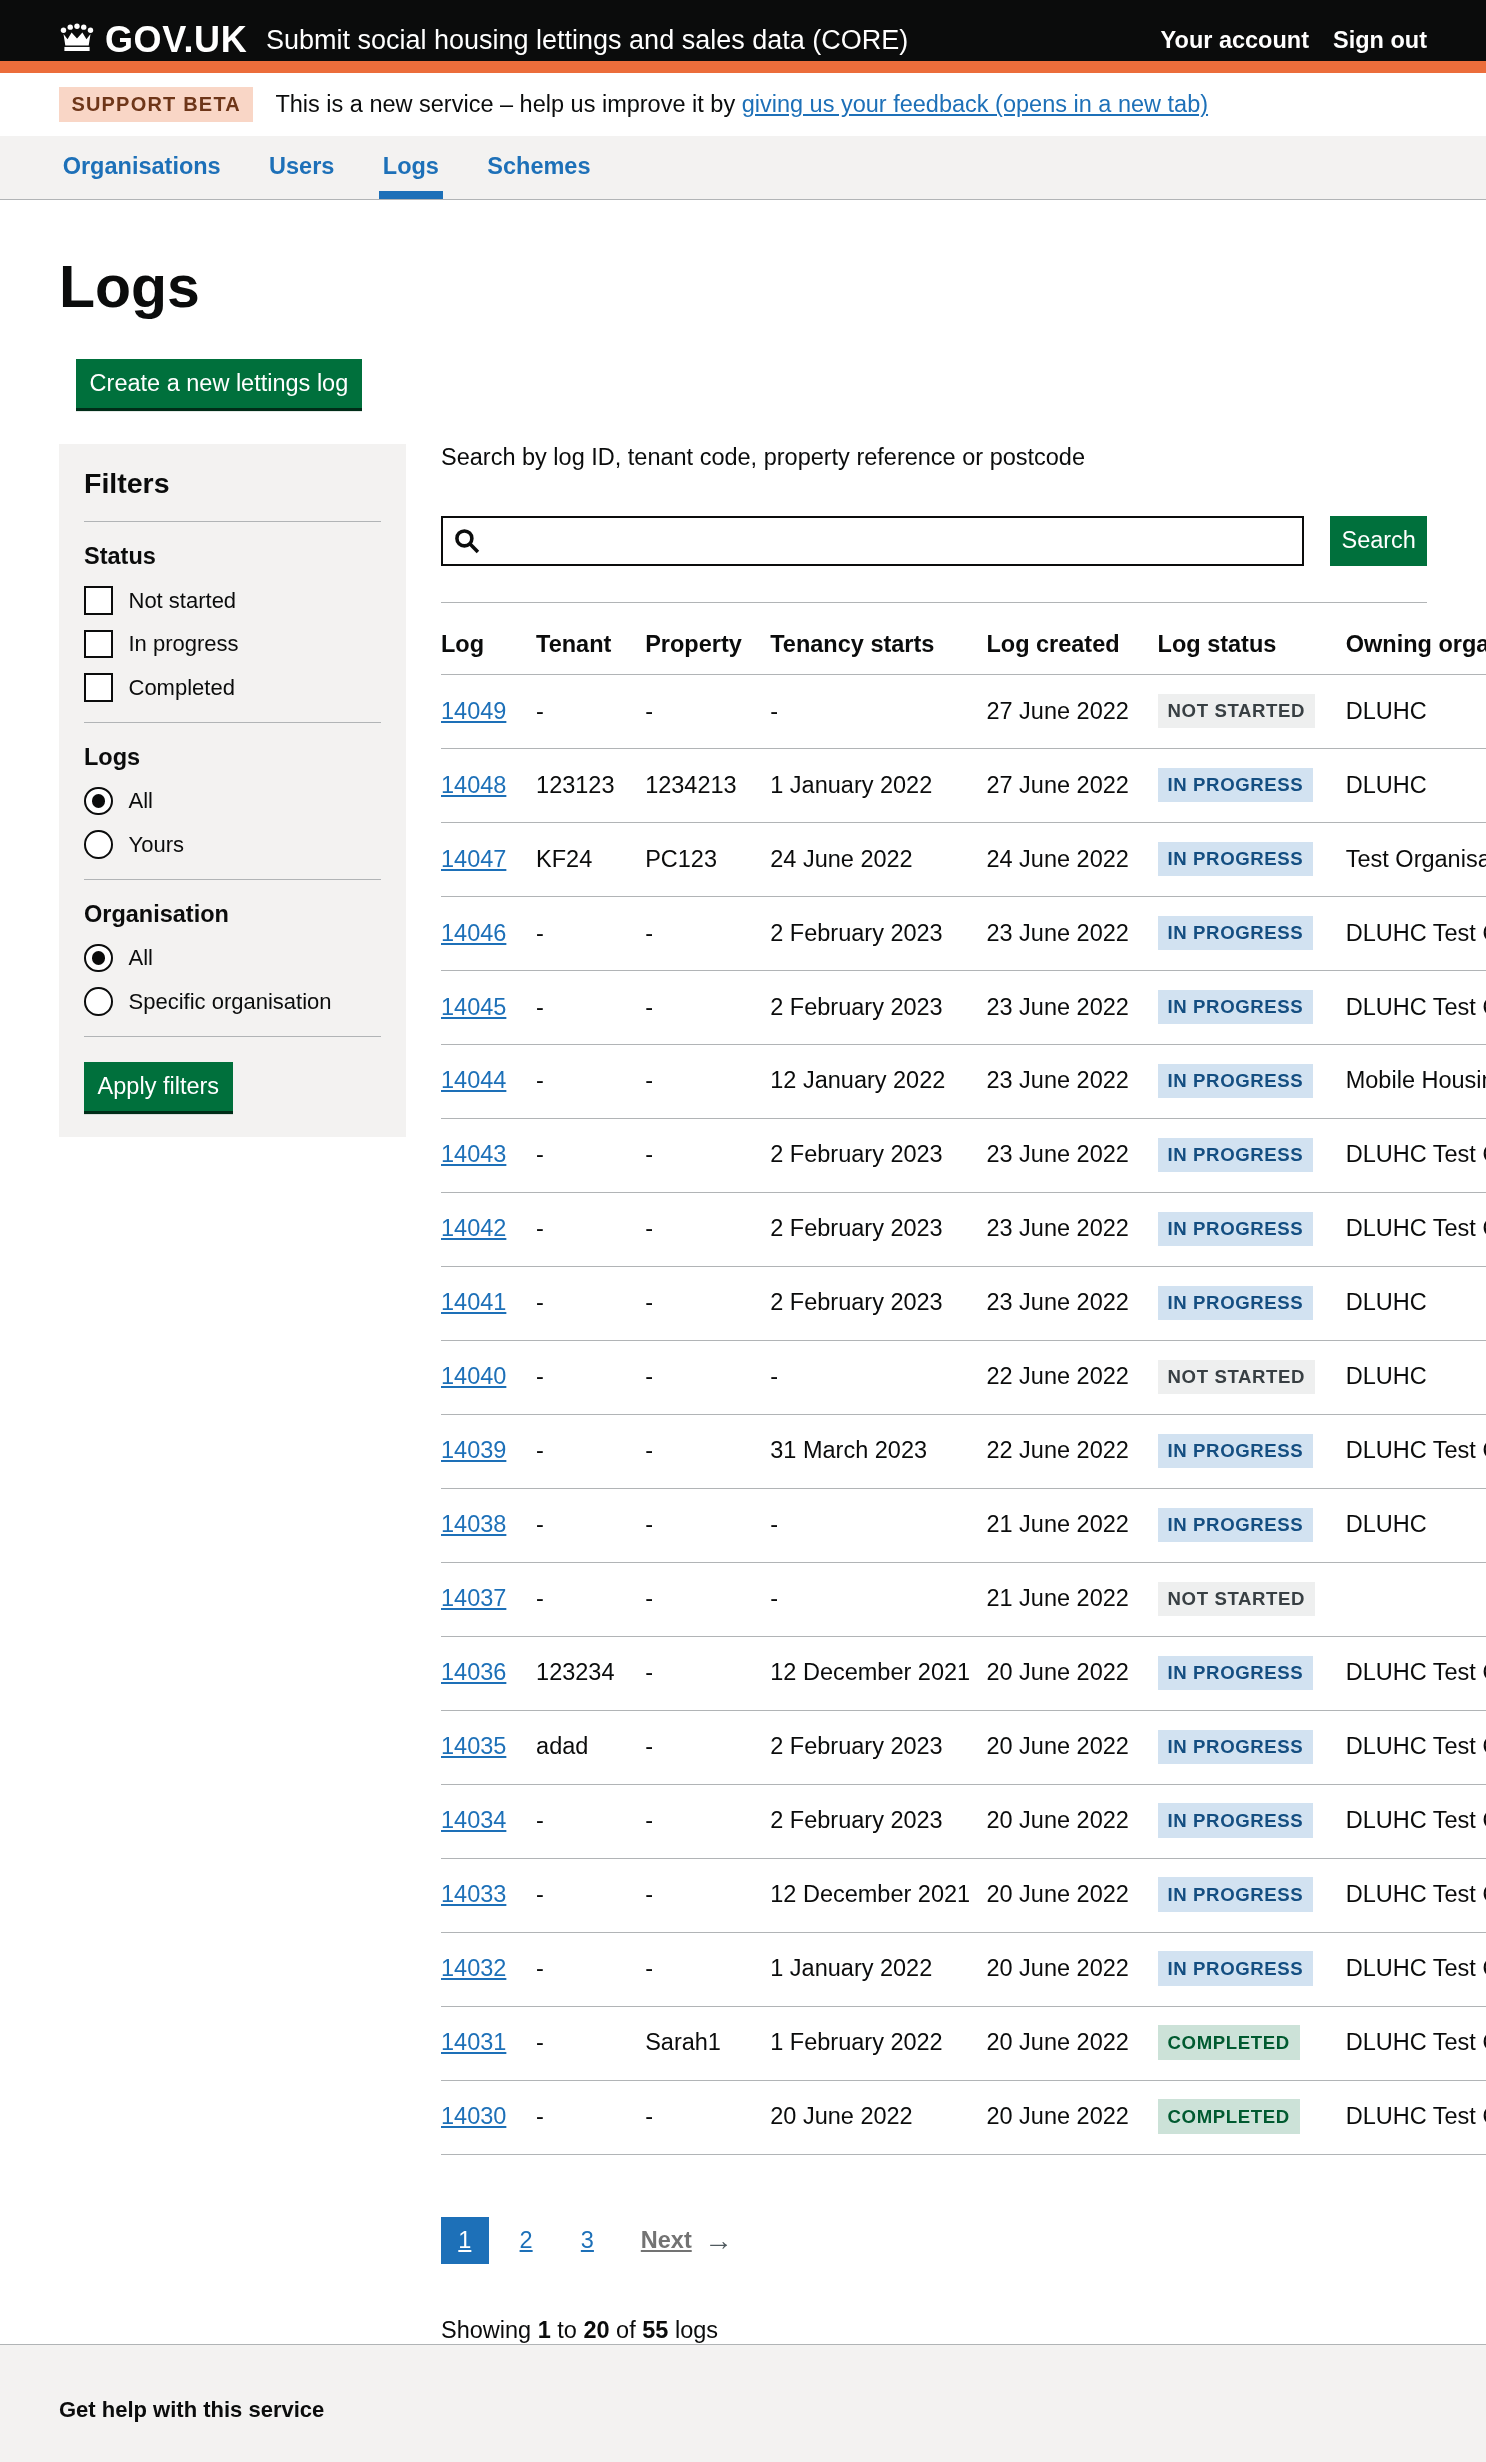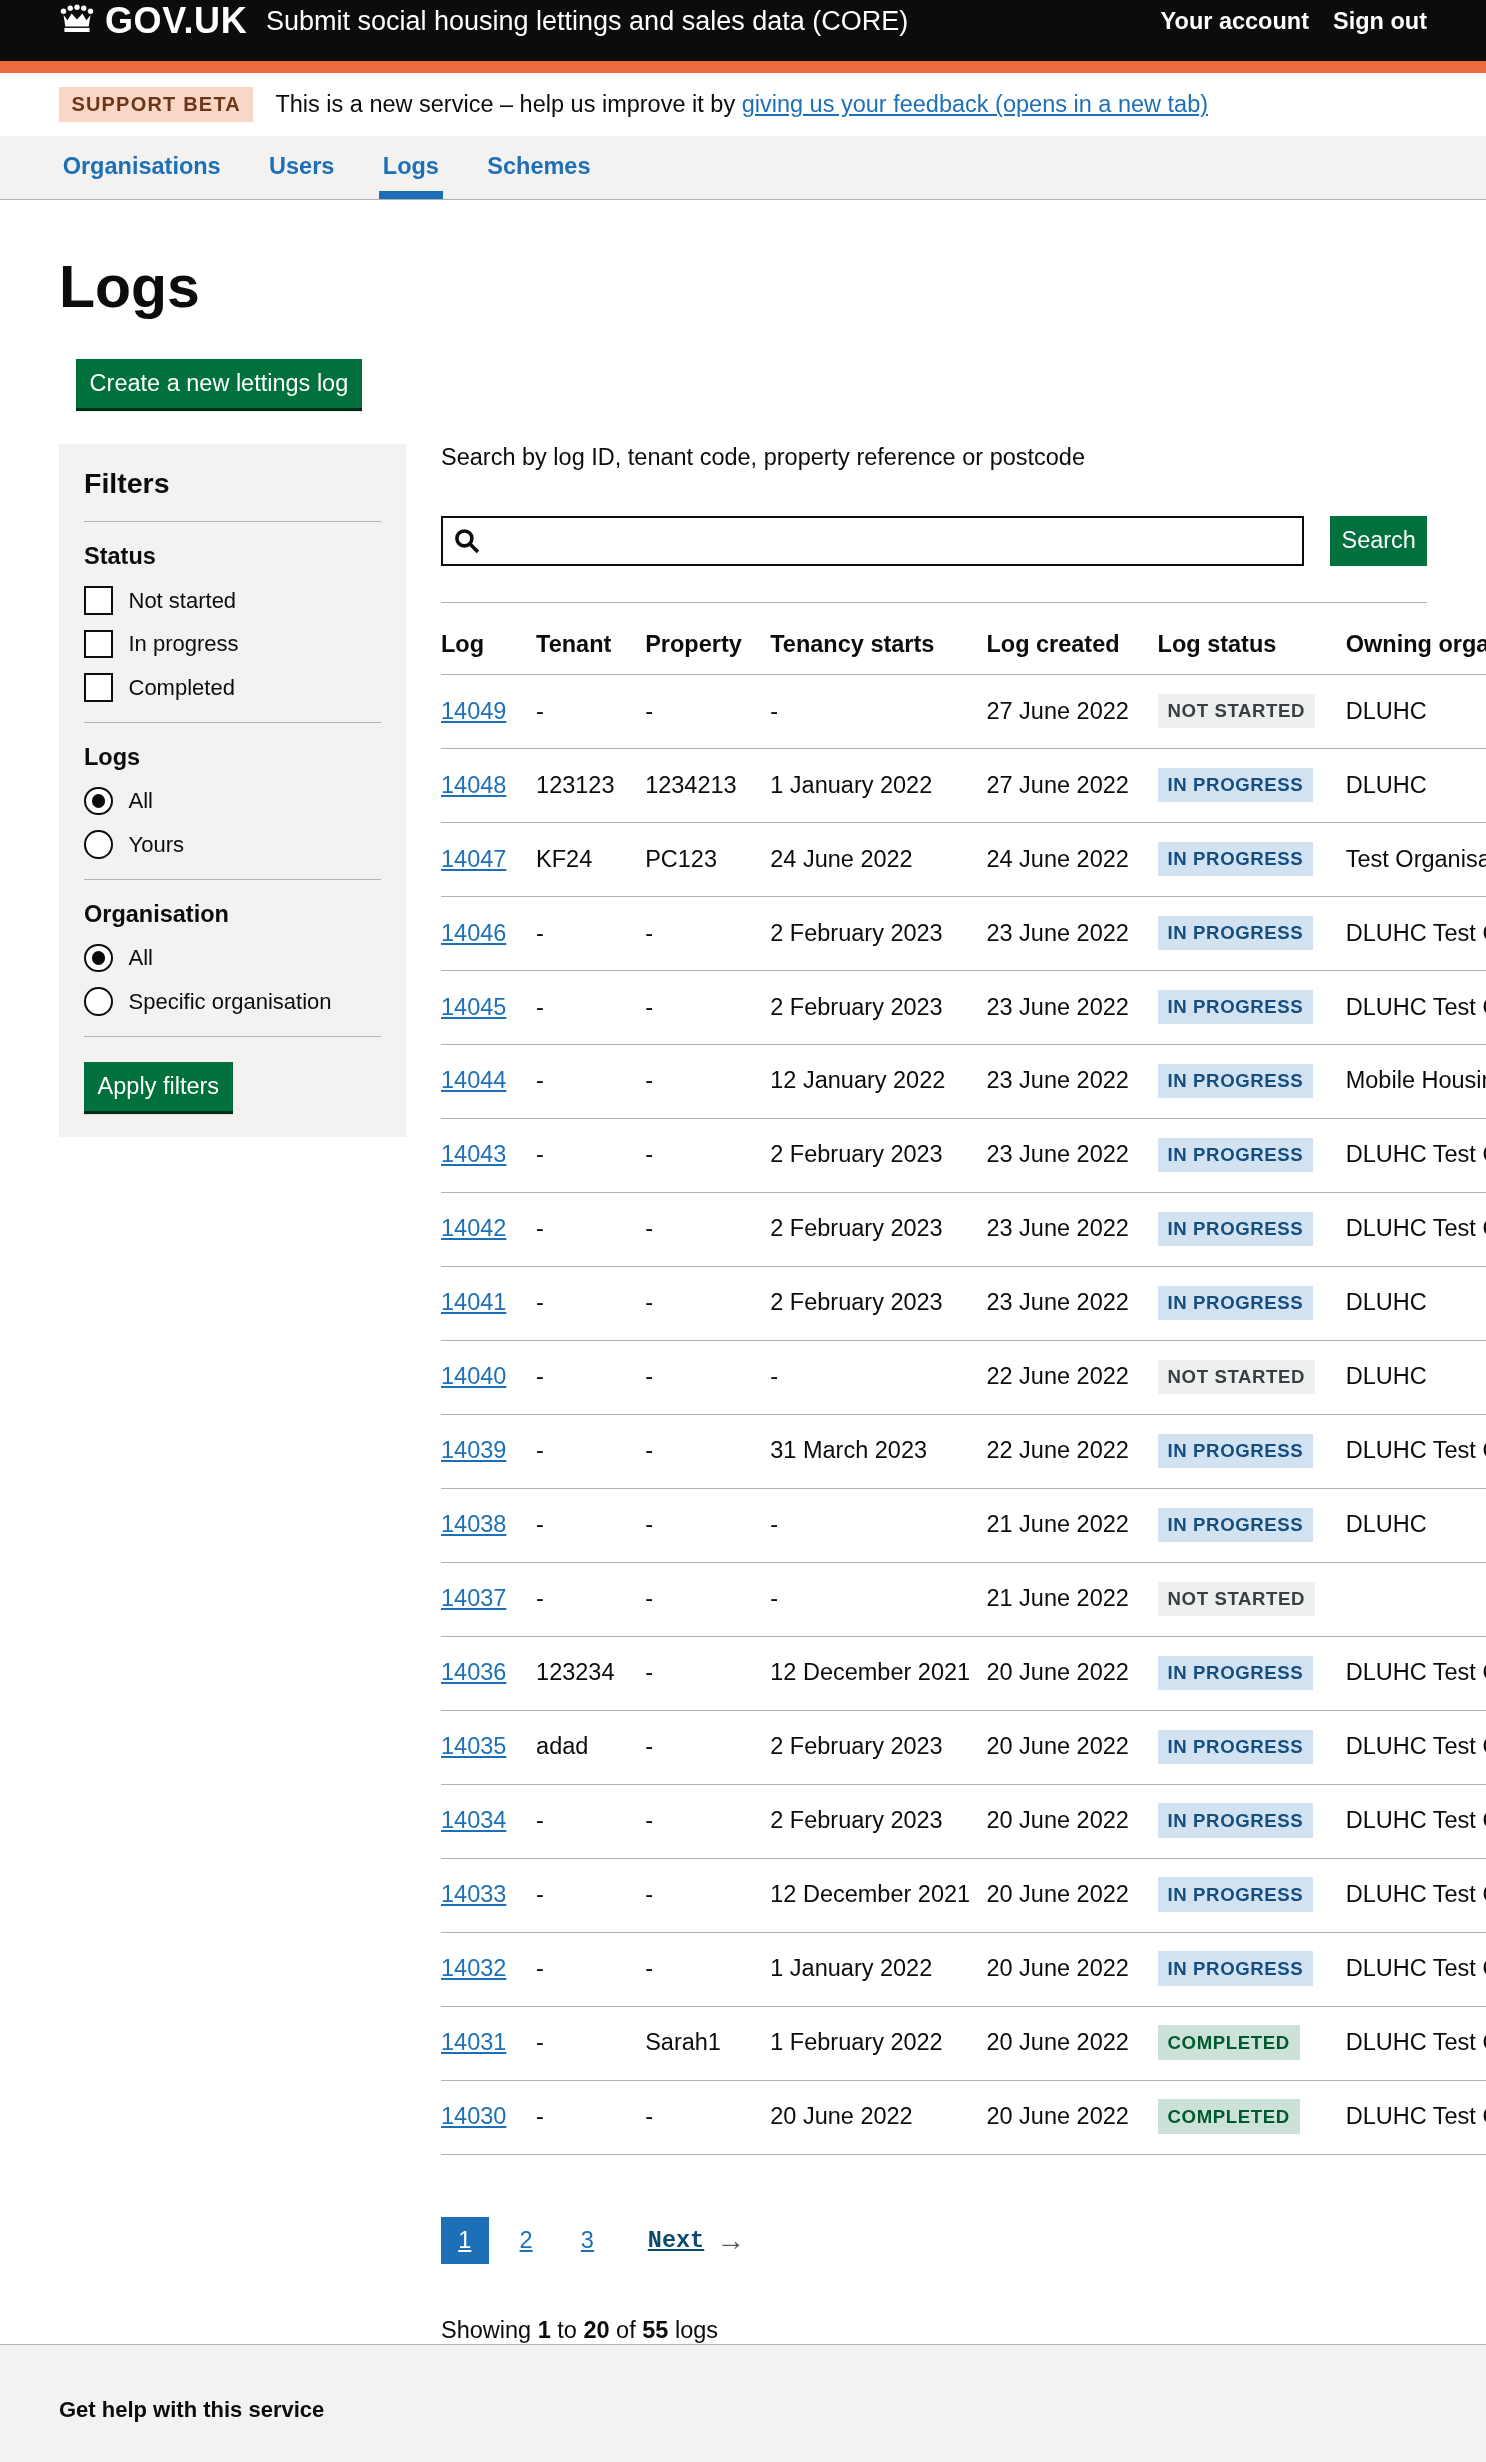--- a/index.html
+++ b/index.html
@@ -6,21 +6,21 @@
   html,body { background:#fff; }
   body {
     width:1486px; min-height:2462px;
     font-family:"Liberation Sans", sans-serif;
     color:#0b0c0c; overflow-x:hidden;
     display:flex; flex-direction:column;
   }
   a { cursor:pointer; }
 
   
-  .site-header { background:#0b0c0c; height:61px; display:flex; align-items:flex-start; }
+  .site-header { background:#0b0c0c; height:61px; display:flex; align-items:flex-end; }
   .header-inner { display:flex; align-items:center; width:100%; padding:0 59px; }
   .logo { display:flex; align-items:center; gap:10px; color:#fff; font-weight:bold; font-size:36px; text-decoration:none; letter-spacing:0.6px; }
   .service-name { color:#fff; font-size:27px; font-weight:400; margin-left:18.6px; text-decoration:none; white-space:nowrap; }
   .header-links { margin-left:auto; display:flex; gap:24px; }
   .header-link { color:#fff; font-weight:bold; font-size:23.5px; text-decoration:none; white-space:nowrap; }
   .orange-bar { height:12.4px; background:#ec6d3b; }
 
   
   .phase-banner { background:#fff; padding:13.6px 59px; display:flex; align-items:center; gap:22px; }
   .beta-tag { background:#f9d6c6; color:#6e3619; font-weight:bold; font-size:20px; letter-spacing:1.2px; padding:6.2px 12.4px; white-space:nowrap; }
@@ -75,21 +75,21 @@
   .log-link { color:#1d70b8; text-decoration:underline; }
   .tag { display:inline-block; font-size:18.6px; font-weight:bold; letter-spacing:0.6px; padding:6.2px 10px; white-space:nowrap; }
   .tag-grey  { background:#eeefef; color:#383f43; }
   .tag-blue  { background:#d2e2f1; color:#144e81; }
   .tag-green { background:#cce2d8; color:#005a30; }
 
   
   .pagination { margin-top:62px; display:flex; align-items:center; font-size:23.5px; }
   .page-item { padding:10px 17.3px; margin-right:13.6px; color:#1d70b8; text-decoration:underline; }
   .page-item.current { background:#1d70b8; color:#fff; }
-  .next-link { font-weight:bold; color:#0c4a6e; text-decoration:underline; margin-left:23px;font-family:Liberation Mono, monospace; }
+  .next-link { font-weight:bold; color:#737373; text-decoration:underline; margin-left:16px; }
   .next-arrow { color:#505a5f; font-size:28.5px; margin-left:12.4px; text-decoration:none; }
   .showing-line { margin-top:53px; font-size:23.5px; }
   .showing-line b { font-weight:bold; }
 
   
   .site-footer { background:#f3f2f1; border-top:1.9px solid #b1b4b6; margin-top:auto; padding:52px 59px 57px; position:relative; }
   .footer-heading { font-size:22px; font-weight:bold; margin-bottom:38px; }
 </style>
 </head>
 <body>

